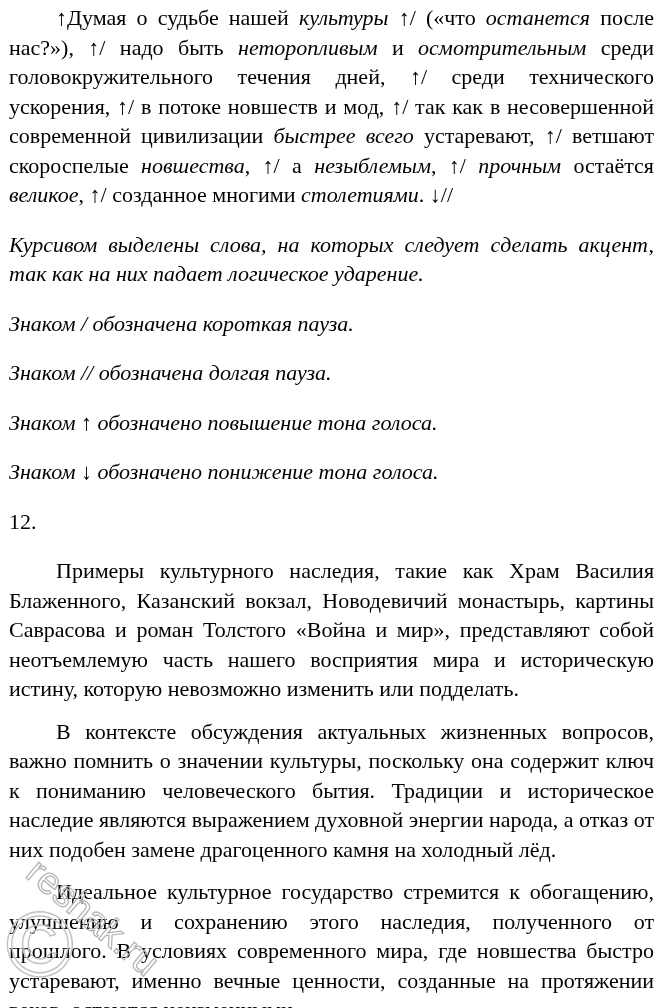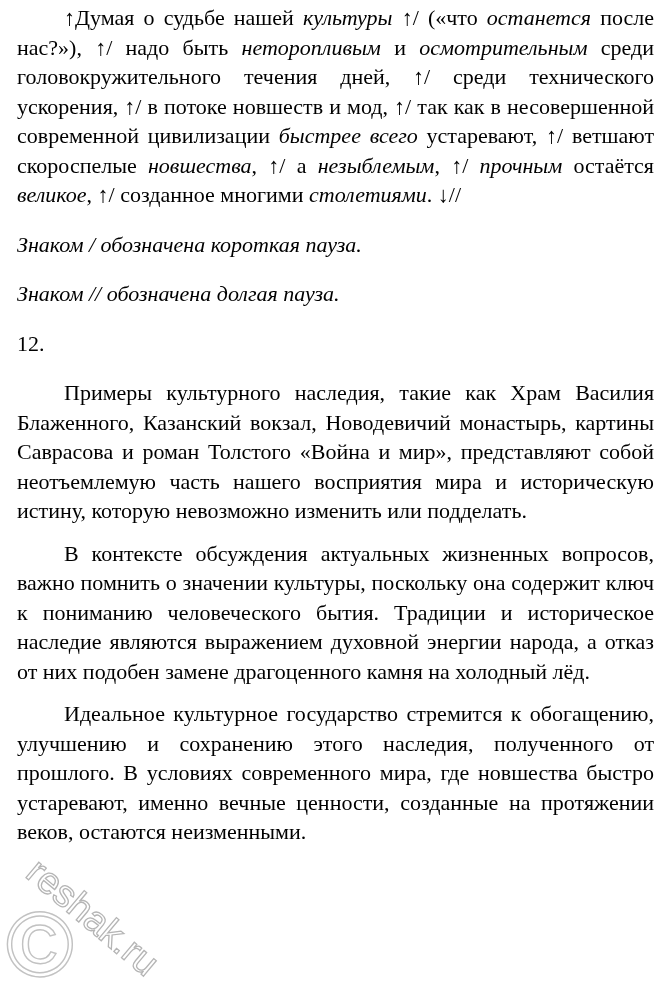--- a/index.html
+++ b/index.html
@@ -6,21 +6,21 @@
   html, body {
     width: 658px;
     height: 1008px;
     background: #ffffff;
     overflow: hidden;
   }
   .page {
     position: relative;
     width: 658px;
     height: 1008px;
-    padding: 3px 4px 0 17px;
+    padding: 3px 4px 0 9px;
     font-family: "Liberation Serif", serif;
     font-size: 22px;
     line-height: 29.5px;
     color: #000000;
     background: #ffffff;
   }
   .para {
     text-align: justify;
     margin-bottom: 20px;
   }
@@ -47,26 +47,29 @@
     pointer-events: none;
   }
 </style>
 </head>
 <body>
 
 <div class="page">
 
   <p class="para intro"><span>↑Думая о судьбе нашей </span><i>культуры</i><span> ↑/ («что </span><i>останется</i><span> после нас?»), ↑/ надо быть </span><i>неторопливым</i><span> и </span><i>осмотрительным</i><span> среди головокружительного течения дней, ↑/ среди технического ускорения, ↑/ в потоке новшеств и мод, ↑/ так как в несовершенной современной цивилизации </span><i>быстрее всего</i><span> устаревают, ↑/ ветшают скороспелые </span><i>новшества</i><span>, ↑/ а </span><i>незыблемым</i><span>, ↑/ </span><i>прочным</i><span> остаётся </span><i>великое</i><span>, ↑/ созданное многими </span><i>столетиями</i><span>. ↓//</span></p>
 
+  <p class="para note">Курсивом выделены слова, на которых следует сделать акцент, так как на них падает логическое ударение.</p>
 
   <p class="para note">Знаком / обозначена короткая пауза.</p>
 
   <p class="para note">Знаком // обозначена долгая пауза.</p>
 
+  <p class="para note">Знаком ↑ обозначено повышение тона голоса.</p>
 
+  <p class="para note">Знаком ↓ обозначено понижение тона голоса.</p>
 
   <p class="para number">12.</p>
 
   <p class="para body-para">Примеры культурного наследия, такие как Храм Василия Блаженного, Казанский вокзал, Новодевичий монастырь, картины Саврасова и роман Толстого «Война и мир», представляют собой неотъемлемую часть нашего восприятия мира и историческую истину, которую невозможно изменить или подделать.</p>
 
   <p class="para body-para">В контексте обсуждения актуальных жизненных вопросов, важно помнить о значении культуры, поскольку она содержит ключ к пониманию человеческого бытия. Традиции и историческое наследие являются выражением духовной энергии народа, а отказ от них подобен замене драгоценного камня на холодный лёд.</p>
 
   <p class="para body-para">Идеальное культурное государство стремится к обогащению, улучшению и сохранению этого наследия, полученного от прошлого. В условиях современного мира, где новшества быстро устаревают, именно вечные ценности, созданные на протяжении веков, остаются неизменными.</p>
 
   <svg class="watermark" width="220" height="170" viewBox="0 0 220 170">

